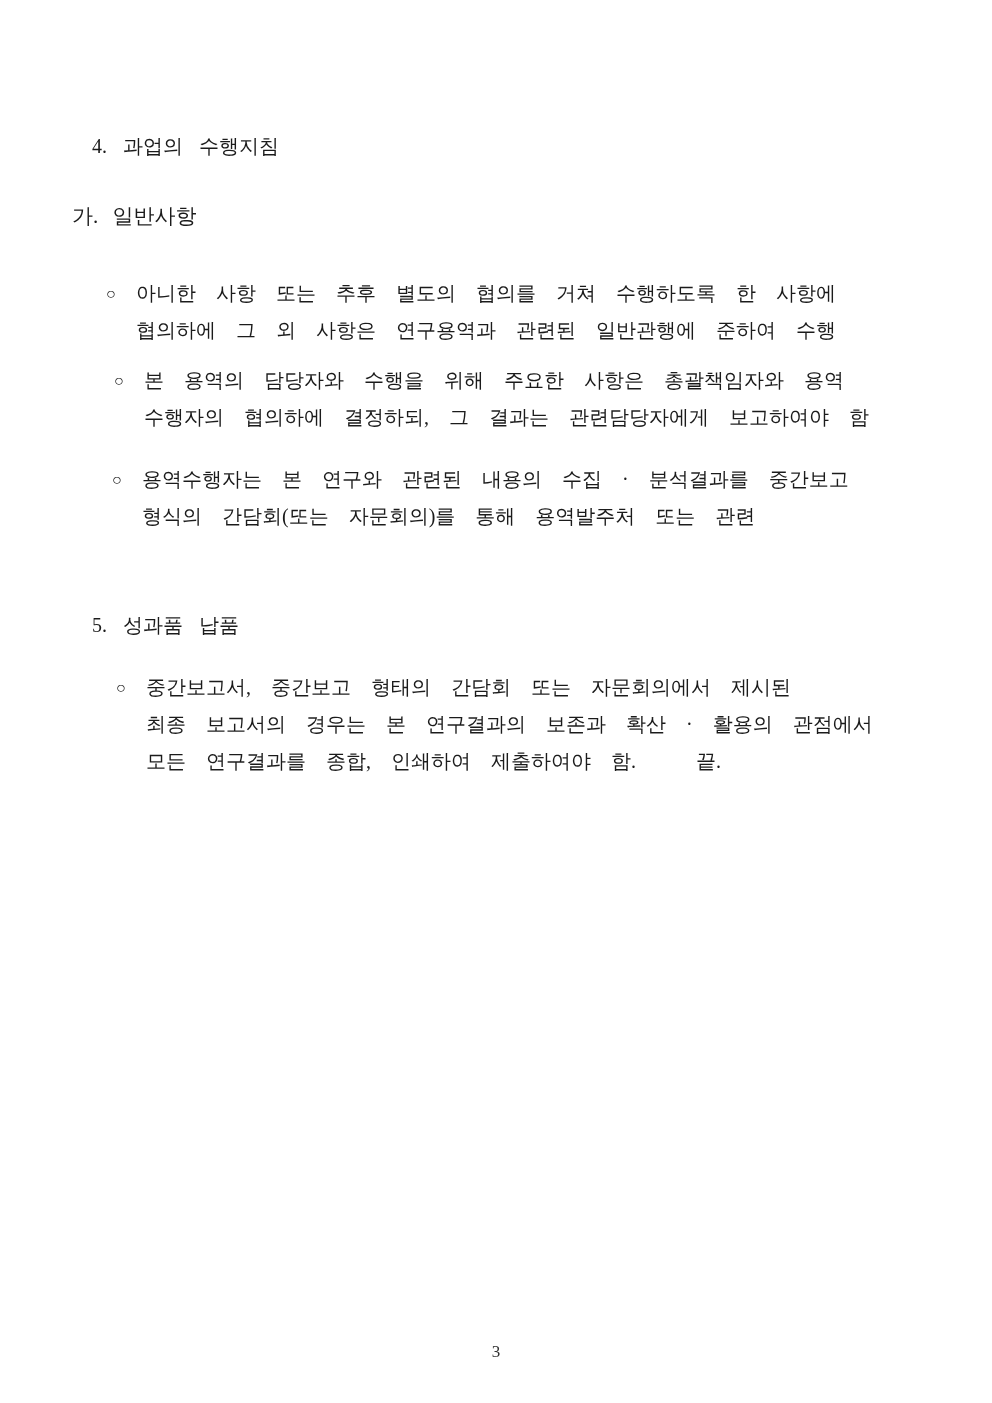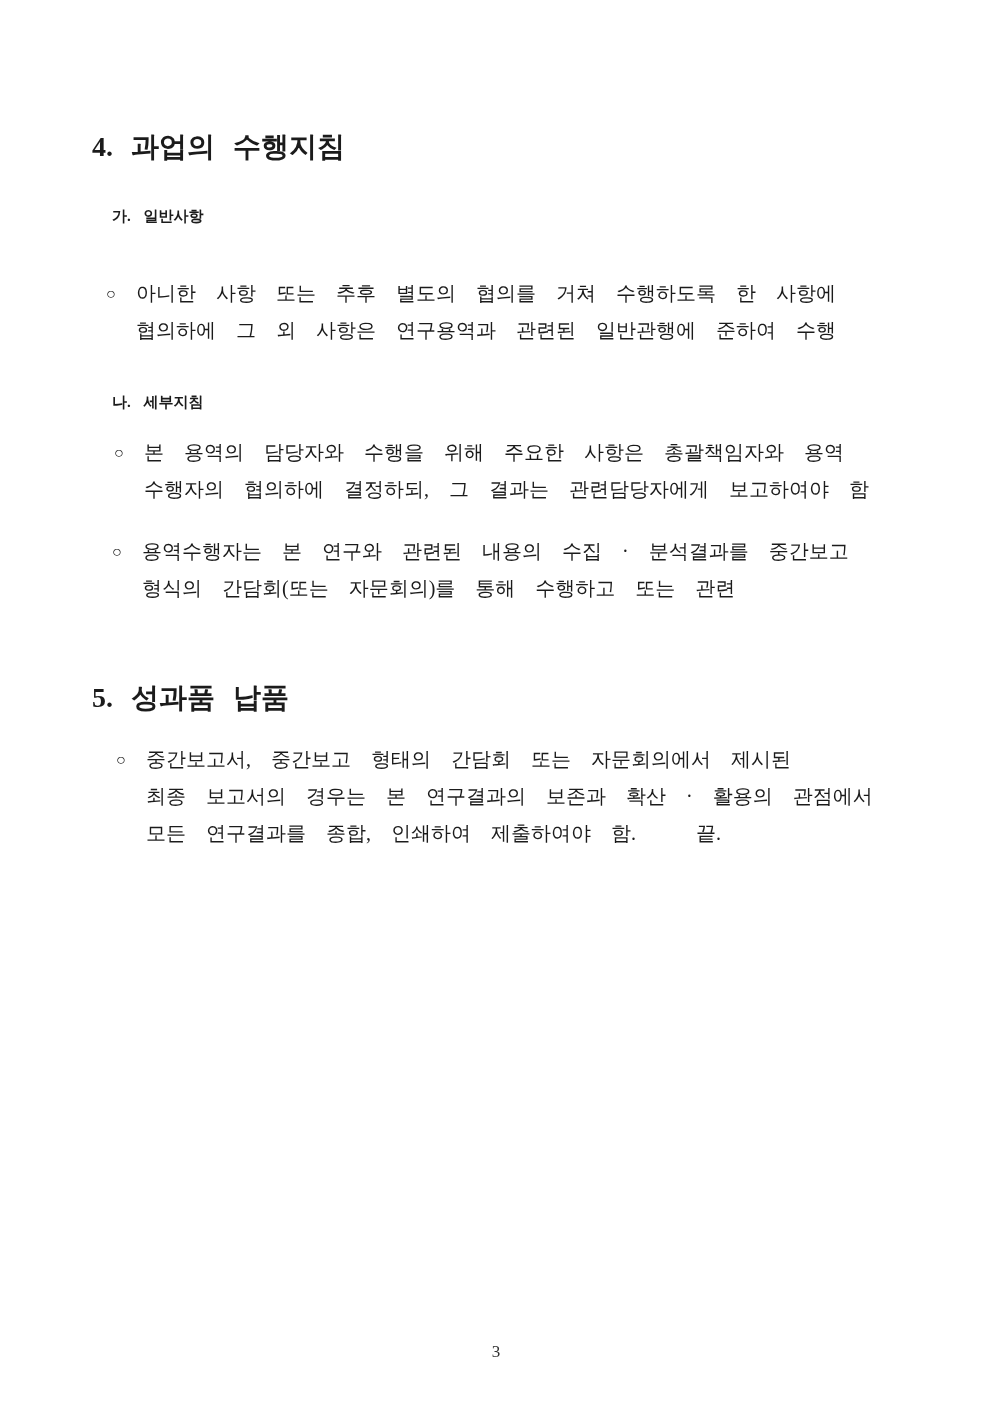--- a/index.html
+++ b/index.html
@@ -12,32 +12,32 @@
     width: 992px;
     height: 1403px;
     box-sizing: border-box;
     padding-top: 128px;
     background: #ffffff;
     overflow: hidden;
     font-family: "Liberation Serif", "DejaVu Serif", serif;
     color: #1b1b1b;
   }
   .h1 {
-    font-weight: bold;
-    font-size: 28px;
+    font-weight: normal;
+    font-size: 20px;
     line-height: 37px;
     margin-left: 92px;
     word-spacing: 11px;
     white-space: pre;
   }
   .h2 {
-    font-weight: bold;
-    font-size: 15px;
+    font-weight: normal;
+    font-size: 21px;
     line-height: 37px;
-    margin-left: 112px;
+    margin-left: 72px;
     word-spacing: 9px;
     white-space: pre;
   }
   .mt-ga { margin-top: 33px; }
   .mt-na { margin-top: 35px; }
   .mt-s5 { margin-top: 72px; }
   .para {
     display: flex;
     align-items: flex-start;
   }
@@ -80,35 +80,34 @@
   <div class="h2 mt-ga">가. 일반사항</div>
 
   <div class="para p1">
     <span class="bullet">○</span>
     <div class="lines">
       <div class="line">아니한 사항 또는 추후 별도의 협의를 거쳐 수행하도록 한 사항에</div>
       <div class="line">협의하에 그 외 사항은 연구용역과 관련된 일반관행에 준하여 수행</div>
     </div>
   </div>
 
-  <div class="h2 mt-na">나. 세부지침</div>
 
   <div class="para p2">
     <span class="bullet">○</span>
     <div class="lines">
       <div class="line">본 용역의 담당자와 수행을 위해 주요한 사항은 총괄책임자와 용역</div>
       <div class="line">수행자의 협의하에 결정하되, 그 결과는 관련담당자에게 보고하여야 함</div>
     </div>
   </div>
 
   <div class="para p3">
     <span class="bullet">○</span>
     <div class="lines">
       <div class="line">용역수행자는 본 연구와 관련된 내용의 수집 · 분석결과를 중간보고</div>
-      <div class="line">형식의 간담회(또는 자문회의)를 통해 수행하고 또는 관련</div>
+      <div class="line">형식의 간담회(또는 자문회의)를 통해 용역발주처 또는 관련</div>
     </div>
   </div>
 
   <div class="h1 mt-s5">5. 성과품 납품</div>
 
   <div class="para p4">
     <span class="bullet">○</span>
     <div class="lines">
       <div class="line">중간보고서, 중간보고 형태의 간담회 또는 자문회의에서 제시된</div>
       <div class="line">최종 보고서의 경우는 본 연구결과의 보존과 확산 · 활용의 관점에서</div>

